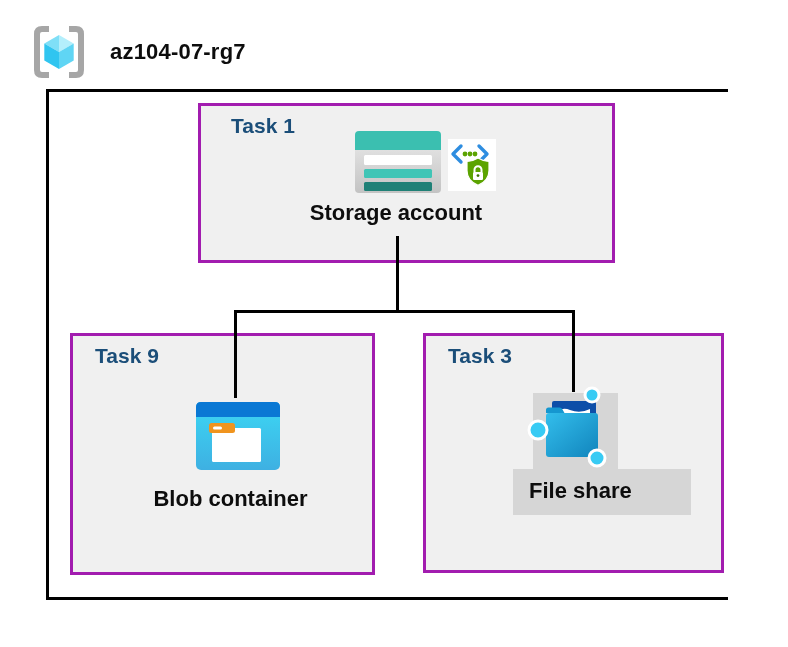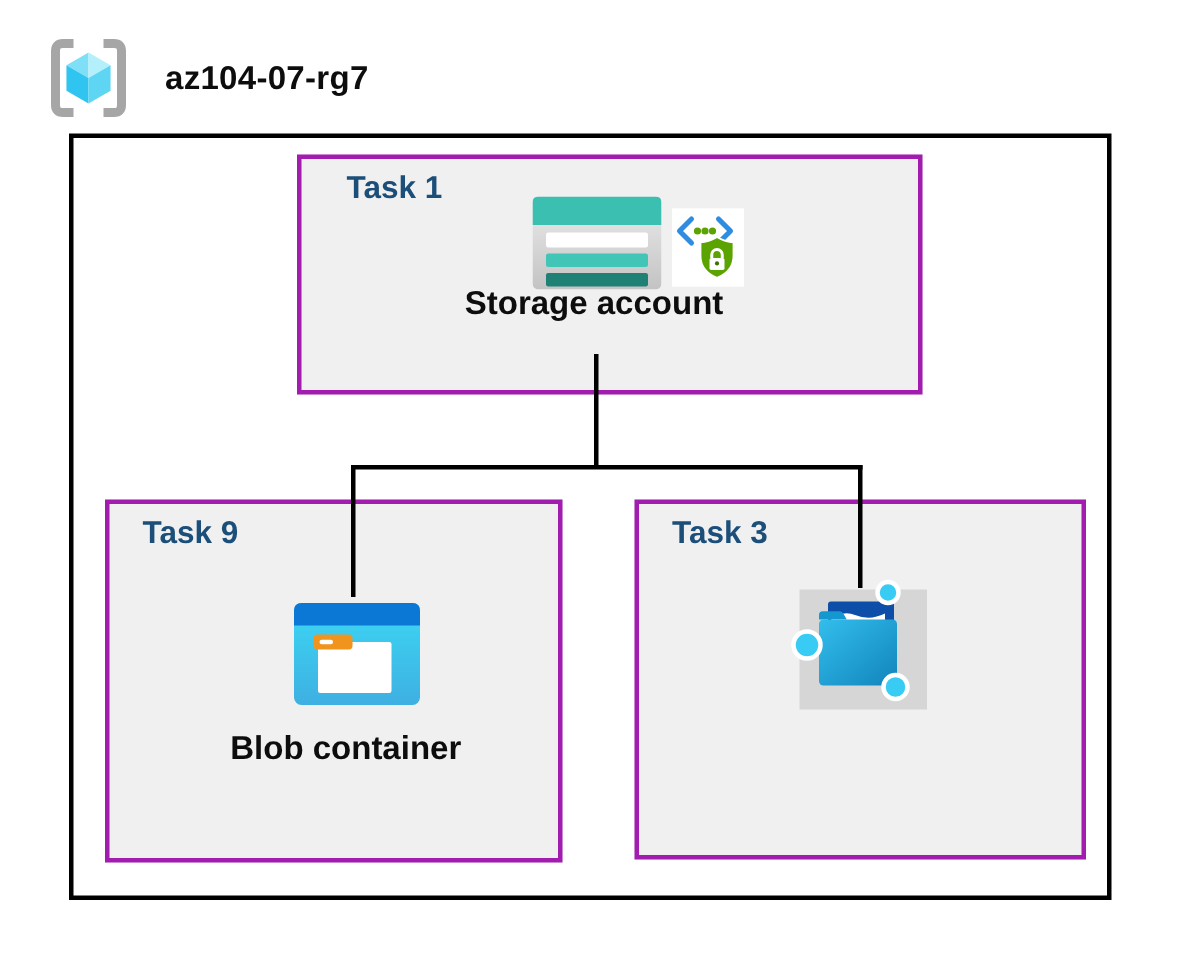--- a/index.html
+++ b/index.html
@@ -1,18 +1,18 @@
 <!DOCTYPE html>
 <html><head>
 <meta charset="utf-8">
 <style>
   html,body{margin:0;padding:0;background:#ffffff;}
   .canvas{
     position:relative;width:728px;height:647px;background:#ffffff;
-    font-family:"Liberation Sans", sans-serif;overflow:hidden;padding-left:47px;
+    font-family:"Liberation Sans", sans-serif;overflow:hidden;
   }
   
   .rg-header{position:absolute;left:30px;top:24px;display:flex;align-items:center;gap:22px;}
   .rg-title{font-size:22px;font-weight:700;color:#0d0d0d;letter-spacing:0.2px;}
   
   .outer-box{
     position:absolute;left:46px;top:89px;width:695px;height:511px;
     border:3px solid #000;background:#fff;box-sizing:border-box;
   }
   .task-box{
@@ -28,21 +28,21 @@
   
   .conn{position:absolute;background:#000;z-index:5;}
   .conn-v1{left:396px;top:236px;width:3px;height:76px;}
   .conn-h {left:234px;top:310px;width:341px;height:3px;}
   .conn-v2{left:234px;top:310px;width:3px;height:88px;}
   .conn-v3{left:572px;top:310px;width:3px;height:82px;}
   
   .caption{
     position:absolute;font-size:22px;font-weight:700;color:#0d0d0d;text-align:center;
   }
-  .caption-storage{left:0;top:83px;width:390px;}
+  .caption-storage{left:0;top:94px;width:390px;}
   .caption-blob{left:10px;top:150px;width:295px;}
   
   .sa-icon{position:absolute;left:154px;top:25px;}
   .sas-badge{position:absolute;left:247px;top:33px;background:#fff;width:48px;height:52px;}
   
   .blob-icon{position:absolute;left:123px;top:66px;}
   
   .fs-icon-bg{position:absolute;left:107px;top:57px;width:85px;height:80px;background:#d6d6d6;z-index:1;}
   .fs-band{position:absolute;left:87px;top:133px;width:178px;height:46px;background:#d6d6d6;z-index:1;}
   .fs-band .caption-file{position:static;display:block;text-align:left;padding:9px 0 0 16px;}
@@ -117,20 +117,23 @@
       <rect x="16" y="26" width="49" height="34" rx="1.5" fill="#ffffff"></rect>
       <rect x="13" y="21" width="26" height="10" rx="2.5" fill="#F0941E"></rect>
       <rect x="17" y="24.5" width="9" height="3" rx="1.5" fill="#ffffff"></rect>
     </svg>
     <span class="caption caption-blob">Blob container</span>
   </div>
 
   <div class="task-box task3">
     <span class="task-label">Task 3</span>
     <div class="fs-icon-bg"></div>
+    <div class="fs-band">
+      <span class="caption caption-file">File share</span>
+    </div>
     <svg class="fs-icon" width="90" height="90" viewBox="0 0 90 90">
       <defs>
         <linearGradient id="fsblue" x1="0" y1="0" x2="1" y2="1">
           <stop offset="0" stop-color="#33BEEC"></stop>
             <stop offset="1" stop-color="#1184BC"></stop>
         </linearGradient>
       </defs>
 
       <path d="M66 13 L61 23 L55 30" stroke="#1464A8" stroke-width="3" fill="none"></path>
       <line x1="12" y1="47" x2="24" y2="44" stroke="#1464A8" stroke-width="3"></line>

